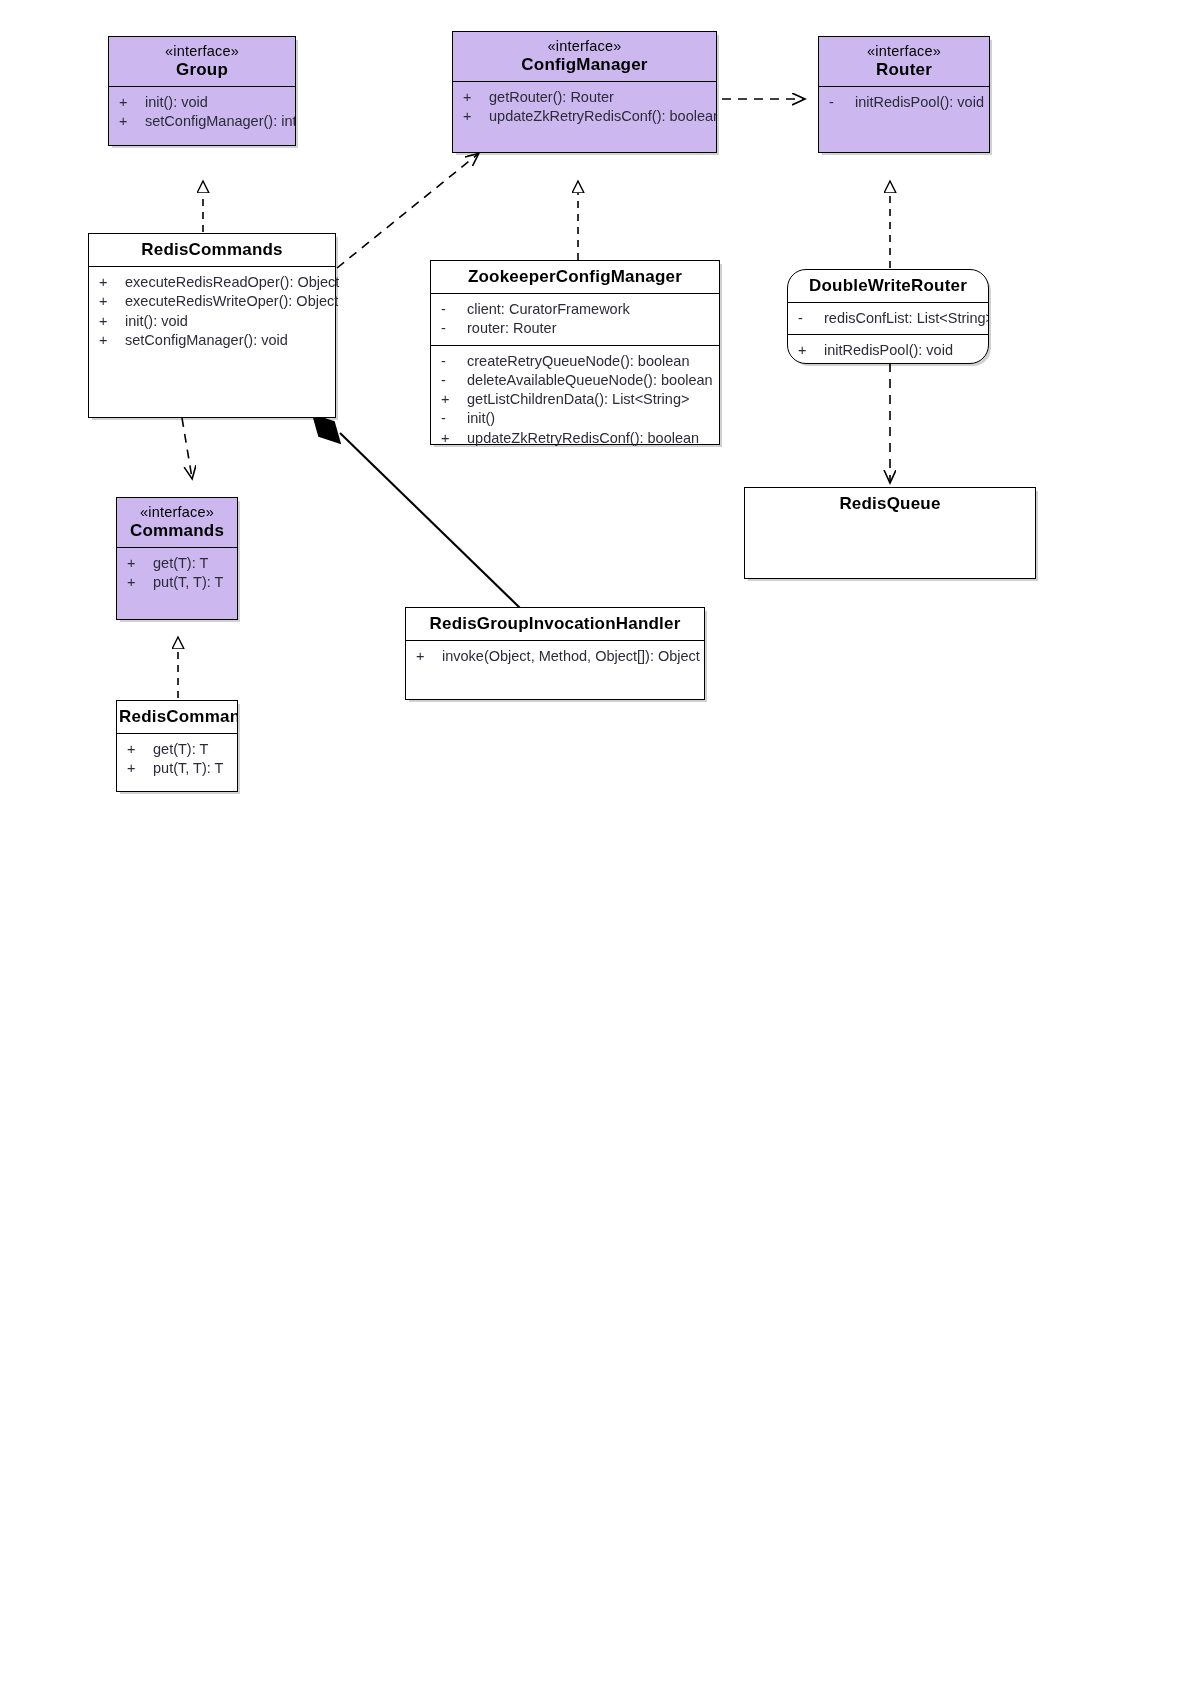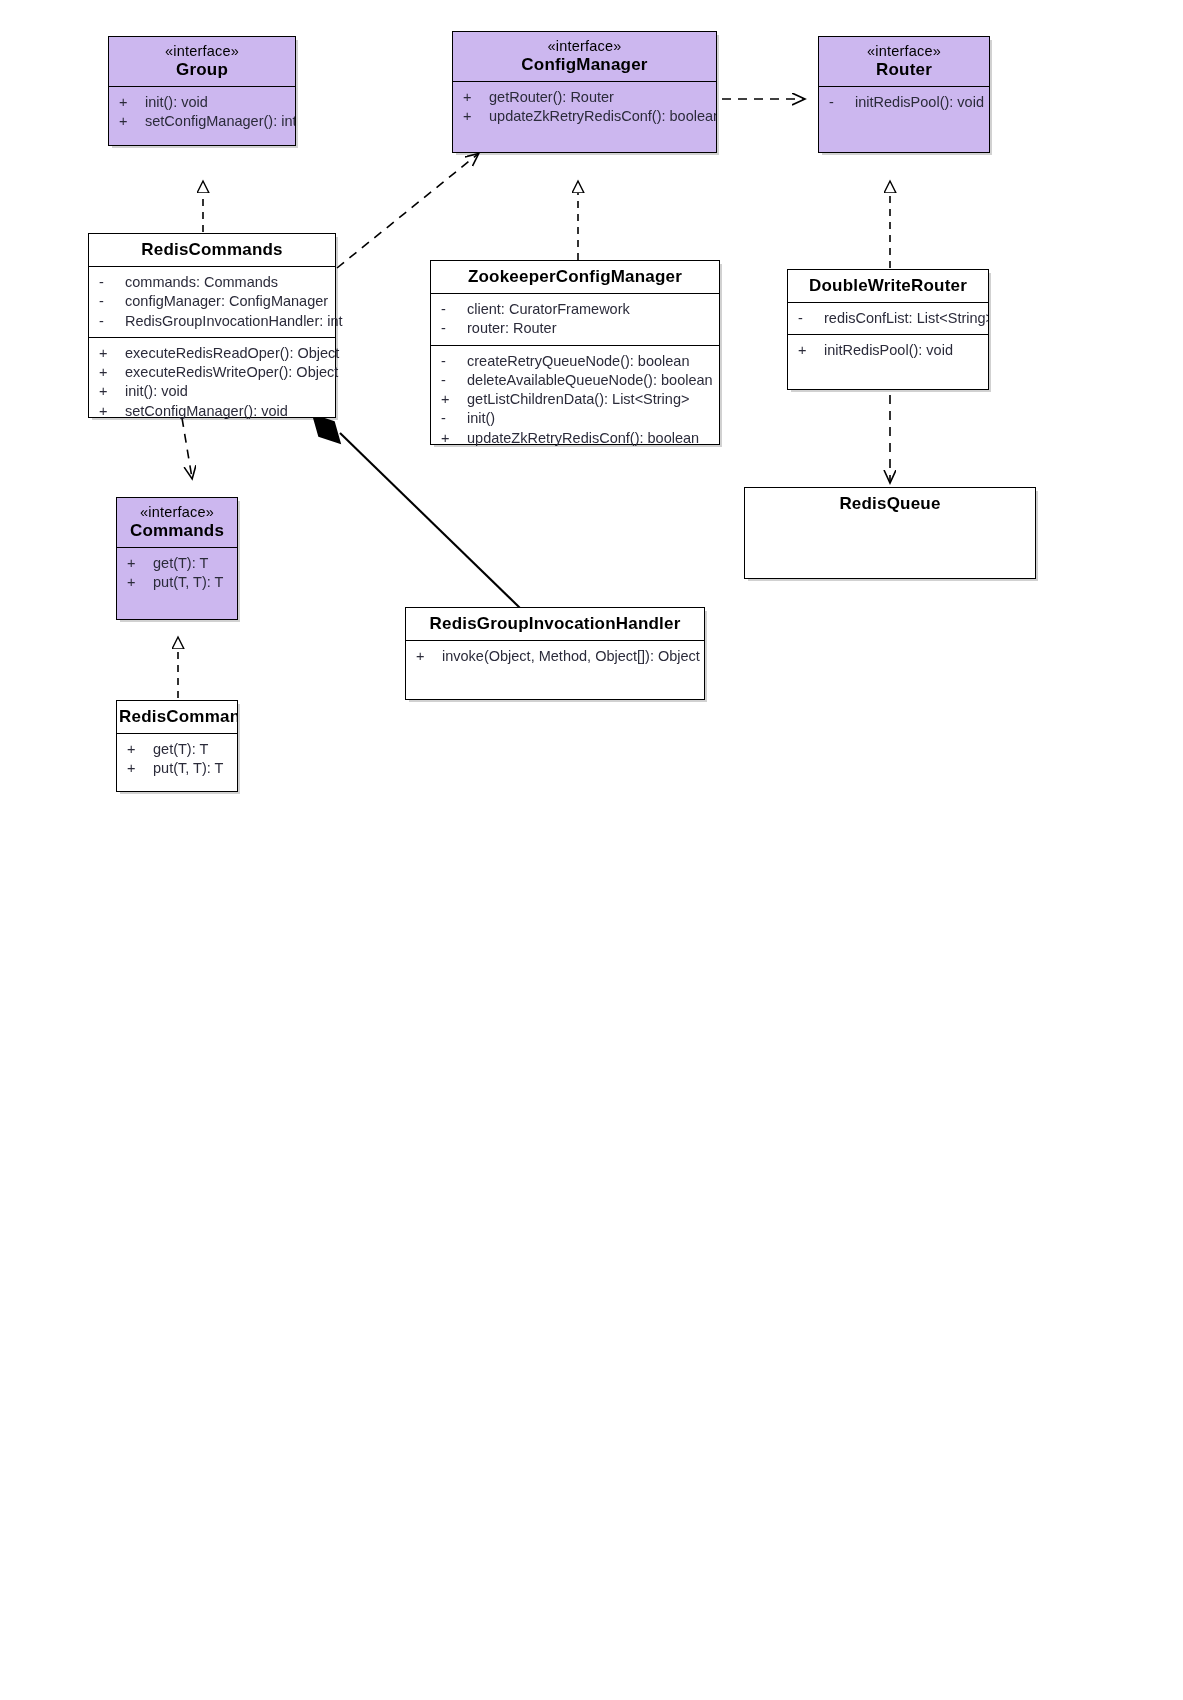--- a/index.html
+++ b/index.html
@@ -160,25 +160,20 @@
     <div class="uml-sec">
       <span class="member"><span class="vis">-</span><span>initRedisPool(): void</span></span>
     </div>
   </div>
 
   <div class="uml-box" style="left:88px; top:233px; width:248px; height:185px;">
     <div class="uml-head">
       <span class="cls-name">RedisCommands</span>
     </div>
     <div class="uml-sec">
-      <span class="member"><span class="vis">-</span><span>commands: Commands</span></span>
-      <span class="member"><span class="vis">-</span><span>configManager: ConfigManager</span></span>
-      <span class="member"><span class="vis">-</span><span>RedisGroupInvocationHandler: int</span></span>
-    </div>
-    <div class="uml-sec">
       <span class="member"><span class="vis">+</span><span>executeRedisReadOper(): Object</span></span>
       <span class="member"><span class="vis">+</span><span>executeRedisWriteOper(): Object</span></span>
       <span class="member"><span class="vis">+</span><span>init(): void</span></span>
       <span class="member"><span class="vis">+</span><span>setConfigManager(): void</span></span>
     </div>
   </div>
 
   <div class="uml-box" style="left:430px; top:260px; width:290px; height:185px;">
     <div class="uml-head">
       <span class="cls-name">ZookeeperConfigManager</span>
@@ -189,21 +184,21 @@
     </div>
     <div class="uml-sec">
       <span class="member"><span class="vis">-</span><span>createRetryQueueNode(): boolean</span></span>
       <span class="member"><span class="vis">-</span><span>deleteAvailableQueueNode(): boolean</span></span>
       <span class="member"><span class="vis">+</span><span>getListChildrenData(): List&lt;String&gt;</span></span>
       <span class="member"><span class="vis">-</span><span>init()</span></span>
       <span class="member"><span class="vis">+</span><span>updateZkRetryRedisConf(): boolean</span></span>
     </div>
   </div>
 
-  <div class="uml-box clip" style="left:787px; top:269px; width:202px; height:121px;">
+  <div class="uml-box clip" style="left:787px; top:269px; width:202px; height:95px;border-radius:19px;">
     <div class="uml-head">
       <span class="cls-name">DoubleWriteRouter</span>
     </div>
     <div class="uml-sec">
       <span class="member"><span class="vis">-</span><span>redisConfList: List&lt;String&gt;</span></span>
     </div>
     <div class="uml-sec">
       <span class="member"><span class="vis">+</span><span>initRedisPool(): void</span></span>
     </div>
   </div>

